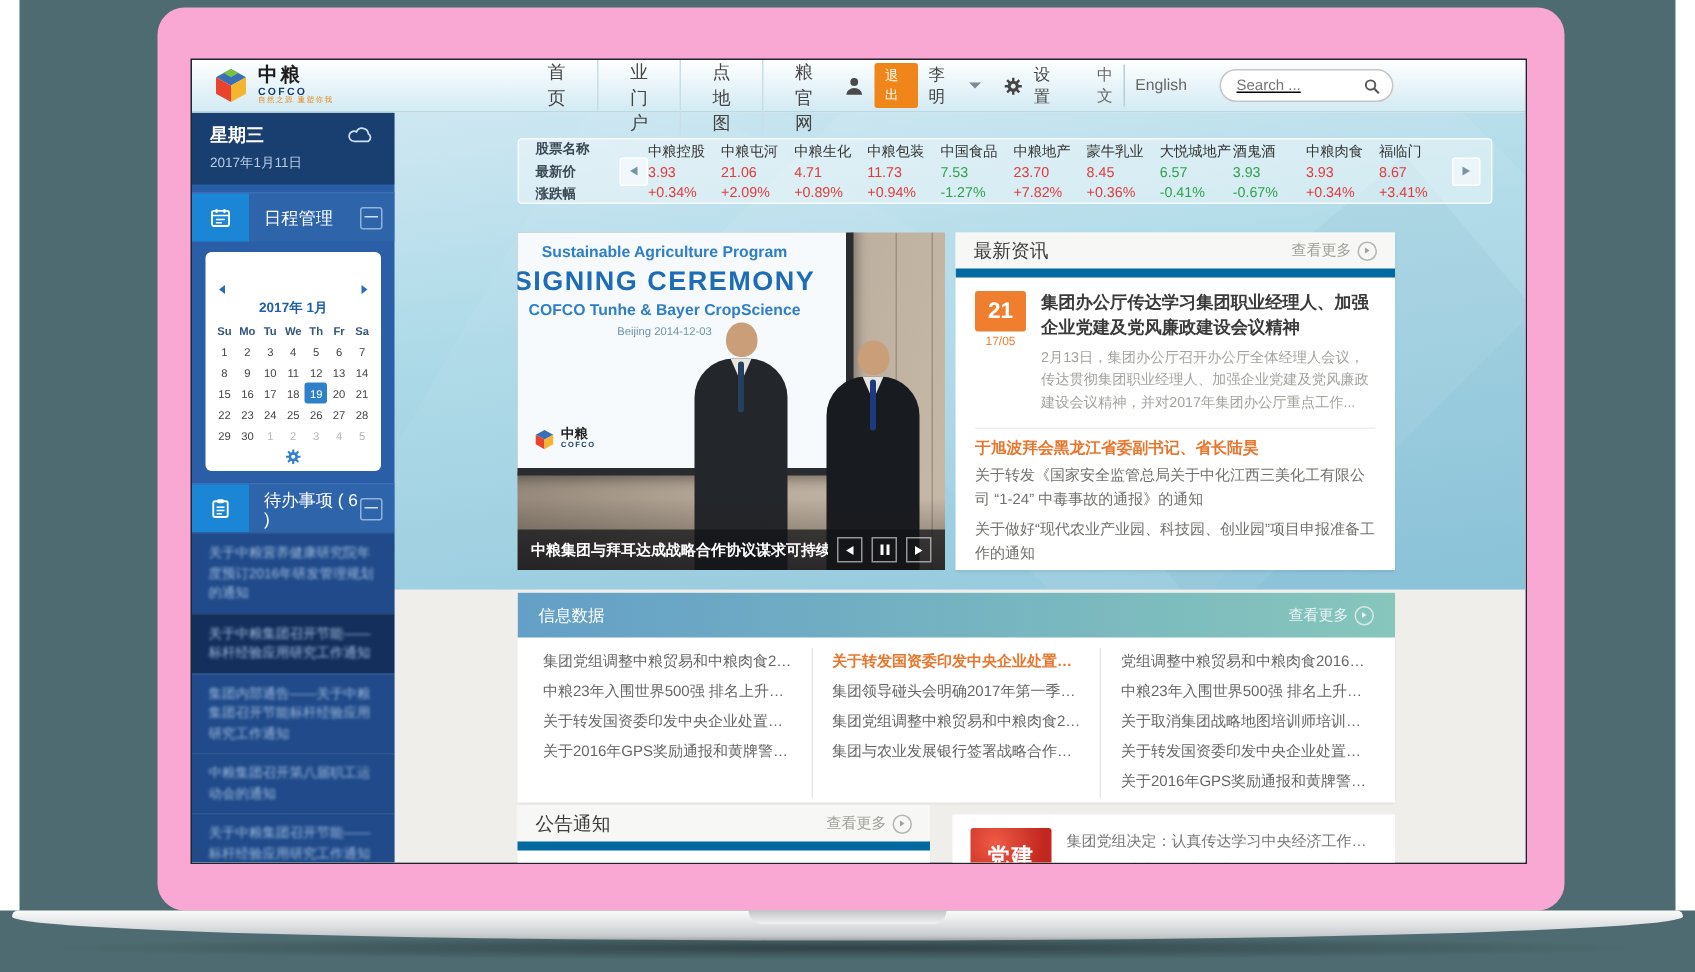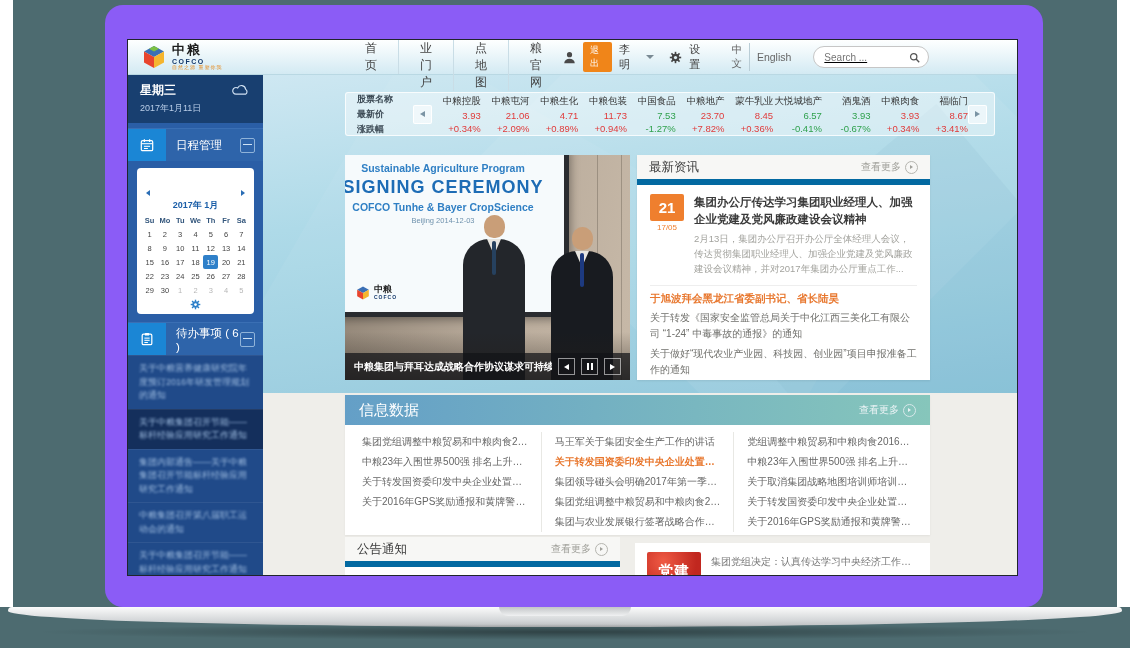--- a/index.html
+++ b/index.html
@@ -5,21 +5,21 @@
   html,body{margin:0;padding:0;}
   body{
     width:1130px;height:648px;position:relative;overflow:hidden;
     background:#4d6b70;font-family:"Liberation Sans",sans-serif;
     -webkit-font-smoothing:antialiased;
   }
   .edge-strip{position:absolute;top:0;width:13px;height:607px;background:#ffffff;}
   .edge-strip.left{left:0}.edge-strip.right{right:0}
 
   
-  .laptop{position:absolute;left:105px;top:5px;width:938px;height:602px;background:#8b5cf6;border-radius:18px;}
+  .laptop{position:absolute;left:105px;top:5px;width:938px;height:602px;background:#f9a8d4;border-radius:18px;}
   .screen{position:absolute;left:23px;top:35px;width:889px;height:535px;background:#fff;overflow:hidden;box-shadow:0 0 0 1px #20252d;}
   .base{position:absolute;left:8px;top:607px;width:1114px;height:20px;
     background:linear-gradient(#fbfbfb,#d2d5d7 70%,#b9bcbe);
     border-radius:4px 4px 50% 50% / 4px 4px 16px 16px;}
   .notch{position:absolute;left:50%;top:0;transform:translateX(-50%);width:132px;height:9px;
     background:linear-gradient(#c3c6c8,#f0f1f2);border-radius:0 0 10px 10px;}
   .floor-shadow{position:absolute;left:30px;top:624px;width:1070px;height:16px;
     background:radial-gradient(ellipse at center, rgba(0,0,0,.38), rgba(0,0,0,0) 70%);}
 
   
@@ -86,21 +86,21 @@
   .ticker{position:absolute;left:217px;top:17px;width:650px;height:44px;z-index:4;box-sizing:border-box;
     background:rgba(255,255,255,.42);border:1px solid rgba(255,255,255,.78);border-radius:3px;
     display:flex;align-items:center;padding:0 7px;}
   .t-labels{width:56px;display:flex;flex-direction:column;gap:2px;padding-left:4px;}
   .t-labels span{font-size:9px;font-weight:bold;color:#3c4a55;}
   .t-arrow{width:17px;height:17px;background:rgba(255,255,255,.55);border:1px solid rgba(255,255,255,.95);
     border-radius:2px;display:flex;align-items:center;justify-content:center;cursor:pointer;flex:none;}
   .t-arrow .tri-l{width:0;height:0;border-top:3.5px solid transparent;border-bottom:3.5px solid transparent;border-right:5px solid #7b94a4;}
   .t-arrow .tri-r{width:0;height:0;border-top:3.5px solid transparent;border-bottom:3.5px solid transparent;border-left:5px solid #7b94a4;}
   .t-row{flex:1;display:flex;overflow:hidden;}
-  .t-cell{flex:1;display:flex;flex-direction:column;align-items:flex-end;gap:2px;min-width:0;}
+  .t-cell{flex:1;display:flex;flex-direction:column;align-items:flex-start;gap:2px;min-width:0;}
   .t-cell span{font-size:9.5px;white-space:nowrap;}
   .t-cell .n{color:#333;}
   .t-cell.up .p,.t-cell.up .c{color:#e03a3a;}
   .t-cell.down .p,.t-cell.down .c{color:#2fa14d;}
 
   
   .carousel{position:absolute;left:217px;top:80px;width:285px;height:225px;z-index:4;overflow:hidden;
     background:linear-gradient(100deg,#8e8274 0%,#b9ab9b 55%,#c7b9a8 100%);}
   .carousel .floor{position:absolute;left:0;right:0;bottom:0;height:48px;background:linear-gradient(rgba(40,35,30,0),rgba(35,30,25,.55));}
   .wall-line{position:absolute;top:0;bottom:0;width:1px;background:rgba(90,80,70,.35);}
@@ -157,21 +157,21 @@
   .feat-title{font-size:11.5px;font-weight:bold;color:#3a3a3a;line-height:1.45;cursor:pointer;}
   .feat-sum{font-size:9.5px;color:#a3a39e;line-height:1.55;margin-top:5px;}
   .divider{border-top:1px solid #eee;margin:8px 0 6px;}
   .hot-link{color:#e8772e;font-size:10.5px;font-weight:bold;cursor:pointer;}
   .news-list{margin-top:3px;}
   .news-item{font-size:10px;color:#70706c;line-height:1.6;margin-top:4px;cursor:pointer;}
 
   .info{position:absolute;left:217px;top:320px;width:585px;height:140px;background:#fff;z-index:4;box-shadow:0 1px 2px rgba(0,0,0,.06);overflow:hidden;}
   .info-head{height:30px;background:linear-gradient(90deg,#649fc7,#79b7c0 60%,#86c6bb);display:flex;align-items:center;
     justify-content:space-between;padding:0 14px;box-sizing:border-box;}
-  .info-title{font-size:15px;color:#fff;}
+  .info-title{font-size:11px;color:#fff;}
   .info-cols{display:flex;padding:7px 4px;}
   .col{flex:1;padding:0 13px;min-width:0;}
   .col + .col{border-left:1px solid #e8e8e4;}
   .info-item{font-size:10px;color:#666;line-height:2.0;white-space:nowrap;overflow:hidden;text-overflow:ellipsis;cursor:pointer;}
   .info-item.hot{color:#e8772e;font-weight:bold;}
 
   .notice{position:absolute;left:217px;top:462px;width:275px;height:70px;background:#fff;z-index:4;}
   .party{position:absolute;left:507px;top:468px;width:295px;height:64px;background:#fff;z-index:4;
     padding:9px 12px;box-sizing:border-box;display:flex;gap:10px;}
   .party-badge{width:54px;height:38px;flex:none;border-radius:2px;color:#fff;font-size:15px;font-weight:bold;
@@ -557,21 +557,20 @@
         <div class="info-cols">
           <div class="col">
 
           <div class="info-item">集团党组调整中粮贸易和中粮肉食2016年度预算</div>
               <div class="info-item">中粮23年入围世界500强 排名上升最快</div>
               <div class="info-item">关于转发国资委印发中央企业处置僵尸企业和开展特...</div>
               <div class="info-item">关于2016年GPS奖励通报和黄牌警告单位的决定</div>
             </div>
           <div class="col">
 
-          <div class="info-item">马王军关于集团安全生产工作的讲话</div>
               <div class="info-item hot">关于转发国资委印发中央企业处置僵尸企业和开展特...</div>
               <div class="info-item">集团领导碰头会明确2017年第一季度工作</div>
               <div class="info-item">集团党组调整中粮贸易和中粮肉食2016年度预算</div>
               <div class="info-item">集团与农业发展银行签署战略合作协议</div>
             </div>
           <div class="col">
 
           <div class="info-item">党组调整中粮贸易和中粮肉食2016年度预算</div>
               <div class="info-item">中粮23年入围世界500强 排名上升最快</div>
               <div class="info-item">关于取消集团战略地图培训师培训班的通知</div>

